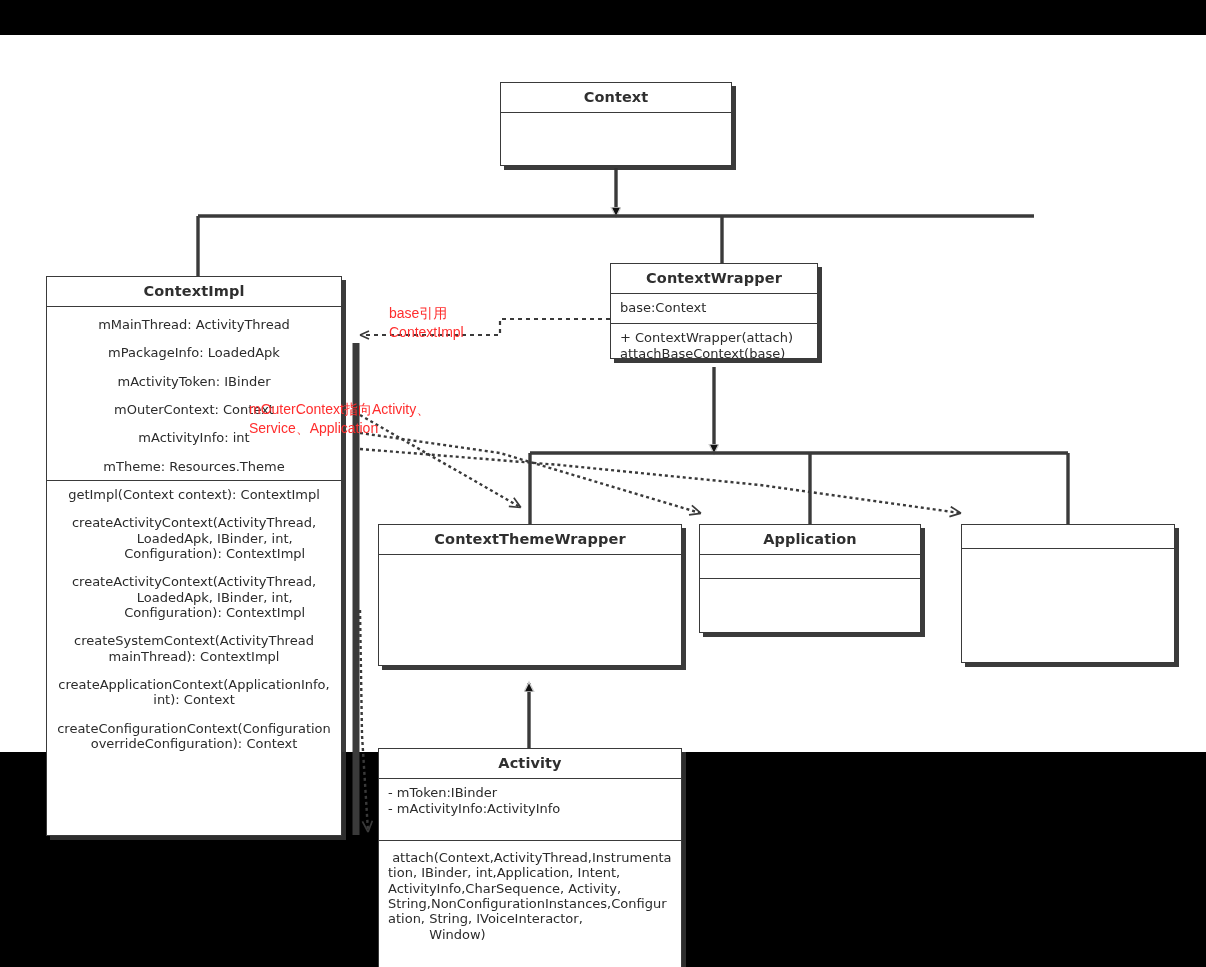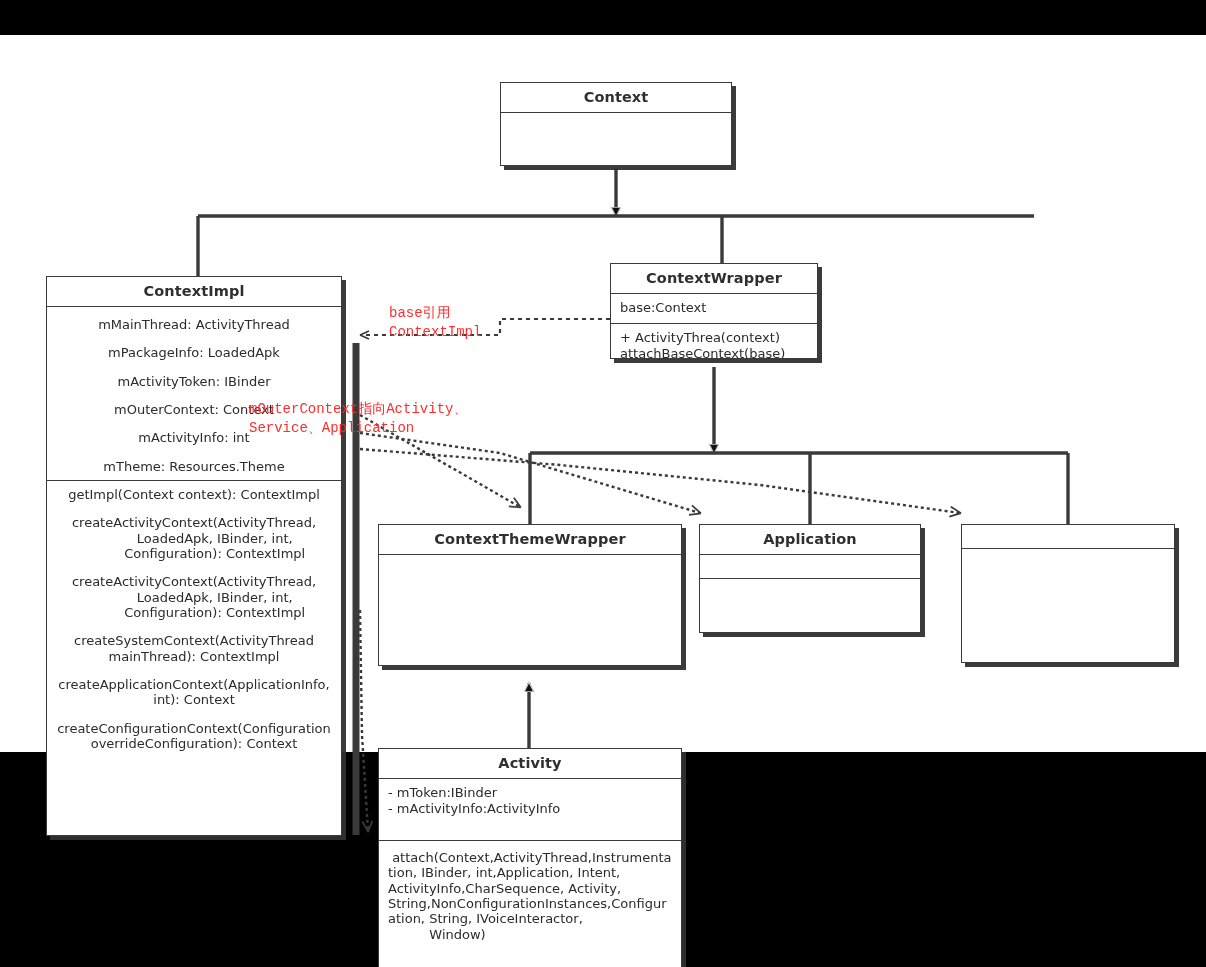--- a/index.html
+++ b/index.html
@@ -71,21 +71,21 @@
   }
   .tight .uml-row {
     margin-bottom: 1px;
   }
   .annotation {
     position: absolute;
     color: #ff2d2d;
     font-size: 14px;
     line-height: 1.35;
     white-space: pre-line;
-    font-family: Liberation Mono, monospace;
+    font-family: Liberation Sans, sans-serif;
   }
   
   #box-context        { left: 500px; top: 47px;  width: 232px; height: 84px; }
   #box-contextimpl    { left: 46px;  top: 241px; width: 296px; height: 560px; }
   #box-contextwrapper { left: 610px; top: 228px; width: 208px; height: 96px; }
   #box-ctw            { left: 378px; top: 489px; width: 304px; height: 142px; }
   #box-application    { left: 699px; top: 489px; width: 222px; height: 109px; }
   #box-service        { left: 961px; top: 489px; width: 214px; height: 139px; }
   #box-activity       { left: 378px; top: 713px; width: 304px; height: 222px; }
 
@@ -178,21 +178,21 @@
 overrideConfiguration): Context</div>
     </div>
   </div>
 
   <div class="uml-class" id="box-contextwrapper">
     <div class="uml-title">ContextWrapper</div>
     <div class="uml-section bordered tight" style="height:30px;">
       <div class="uml-row">base:Context</div>
     </div>
     <div class="uml-section tight">
-      <div class="uml-row">+ ActivityThrea(context)</div>
+      <div class="uml-row">+ ContextWrapper(attach)</div>
       <div class="uml-row">attachBaseContext(base)</div>
     </div>
   </div>
 
   <div class="uml-class" id="box-ctw">
     <div class="uml-title">ContextThemeWrapper</div>
   </div>
 
   <div class="uml-class" id="box-application">
     <div class="uml-title">Application</div>

